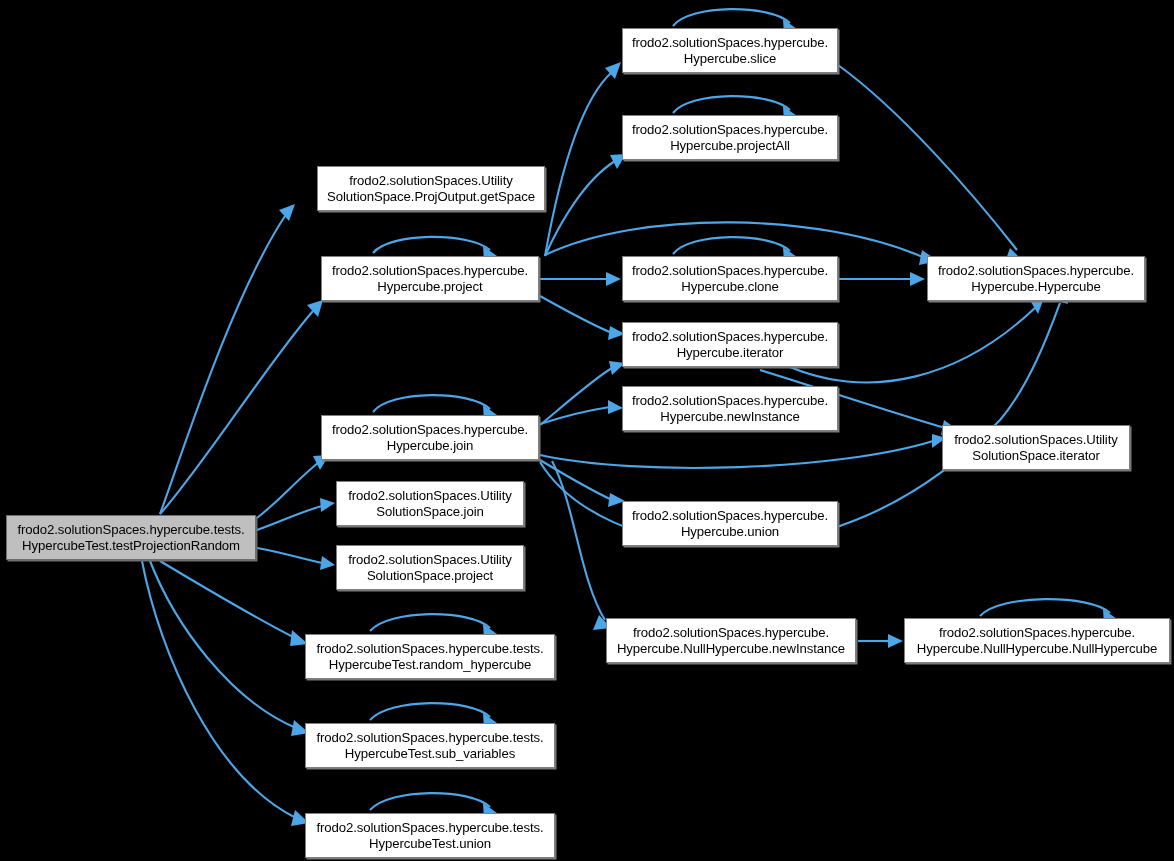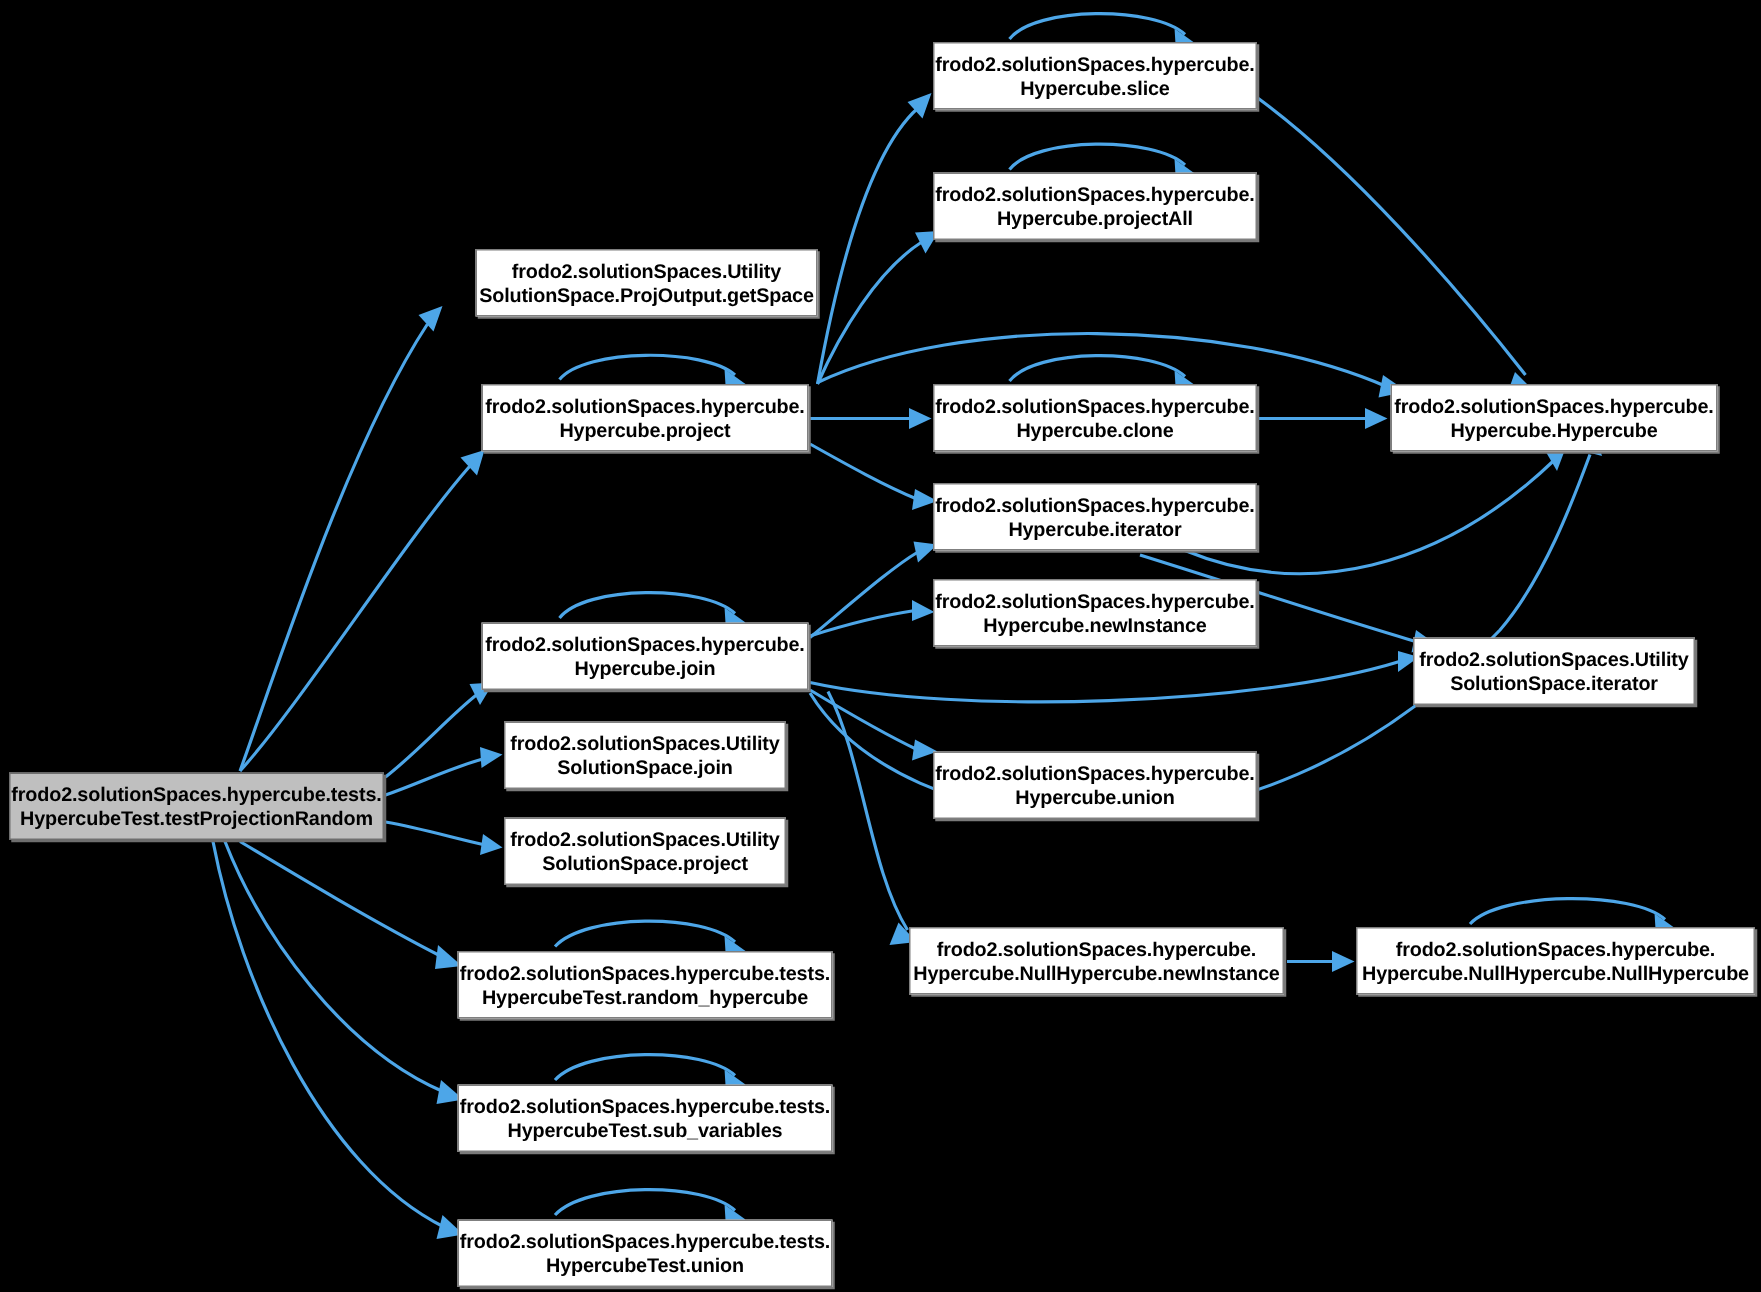--- a/index.html
+++ b/index.html
@@ -31,21 +31,20 @@
     align-items: center;
     justify-content: center;
     text-align: center;
     color: #000000;
     font-size: 13.2px;
     line-height: 15.5px;
     letter-spacing: -0.1px;
     white-space: pre-line;
     z-index: 5;
     box-shadow: 1.5px 1.5px 0 0 #7a7a7a;
-    font-weight: bold;
   }
   .node.root {
     background: #bfbfbf;
     border: 1px solid #6e6e6e;
     box-shadow: 1.5px 1.5px 0 0 #6e6e6e;
   }
   .edge-path {
     fill: none;
     stroke: #4da6e8;
     stroke-width: 2.1;

